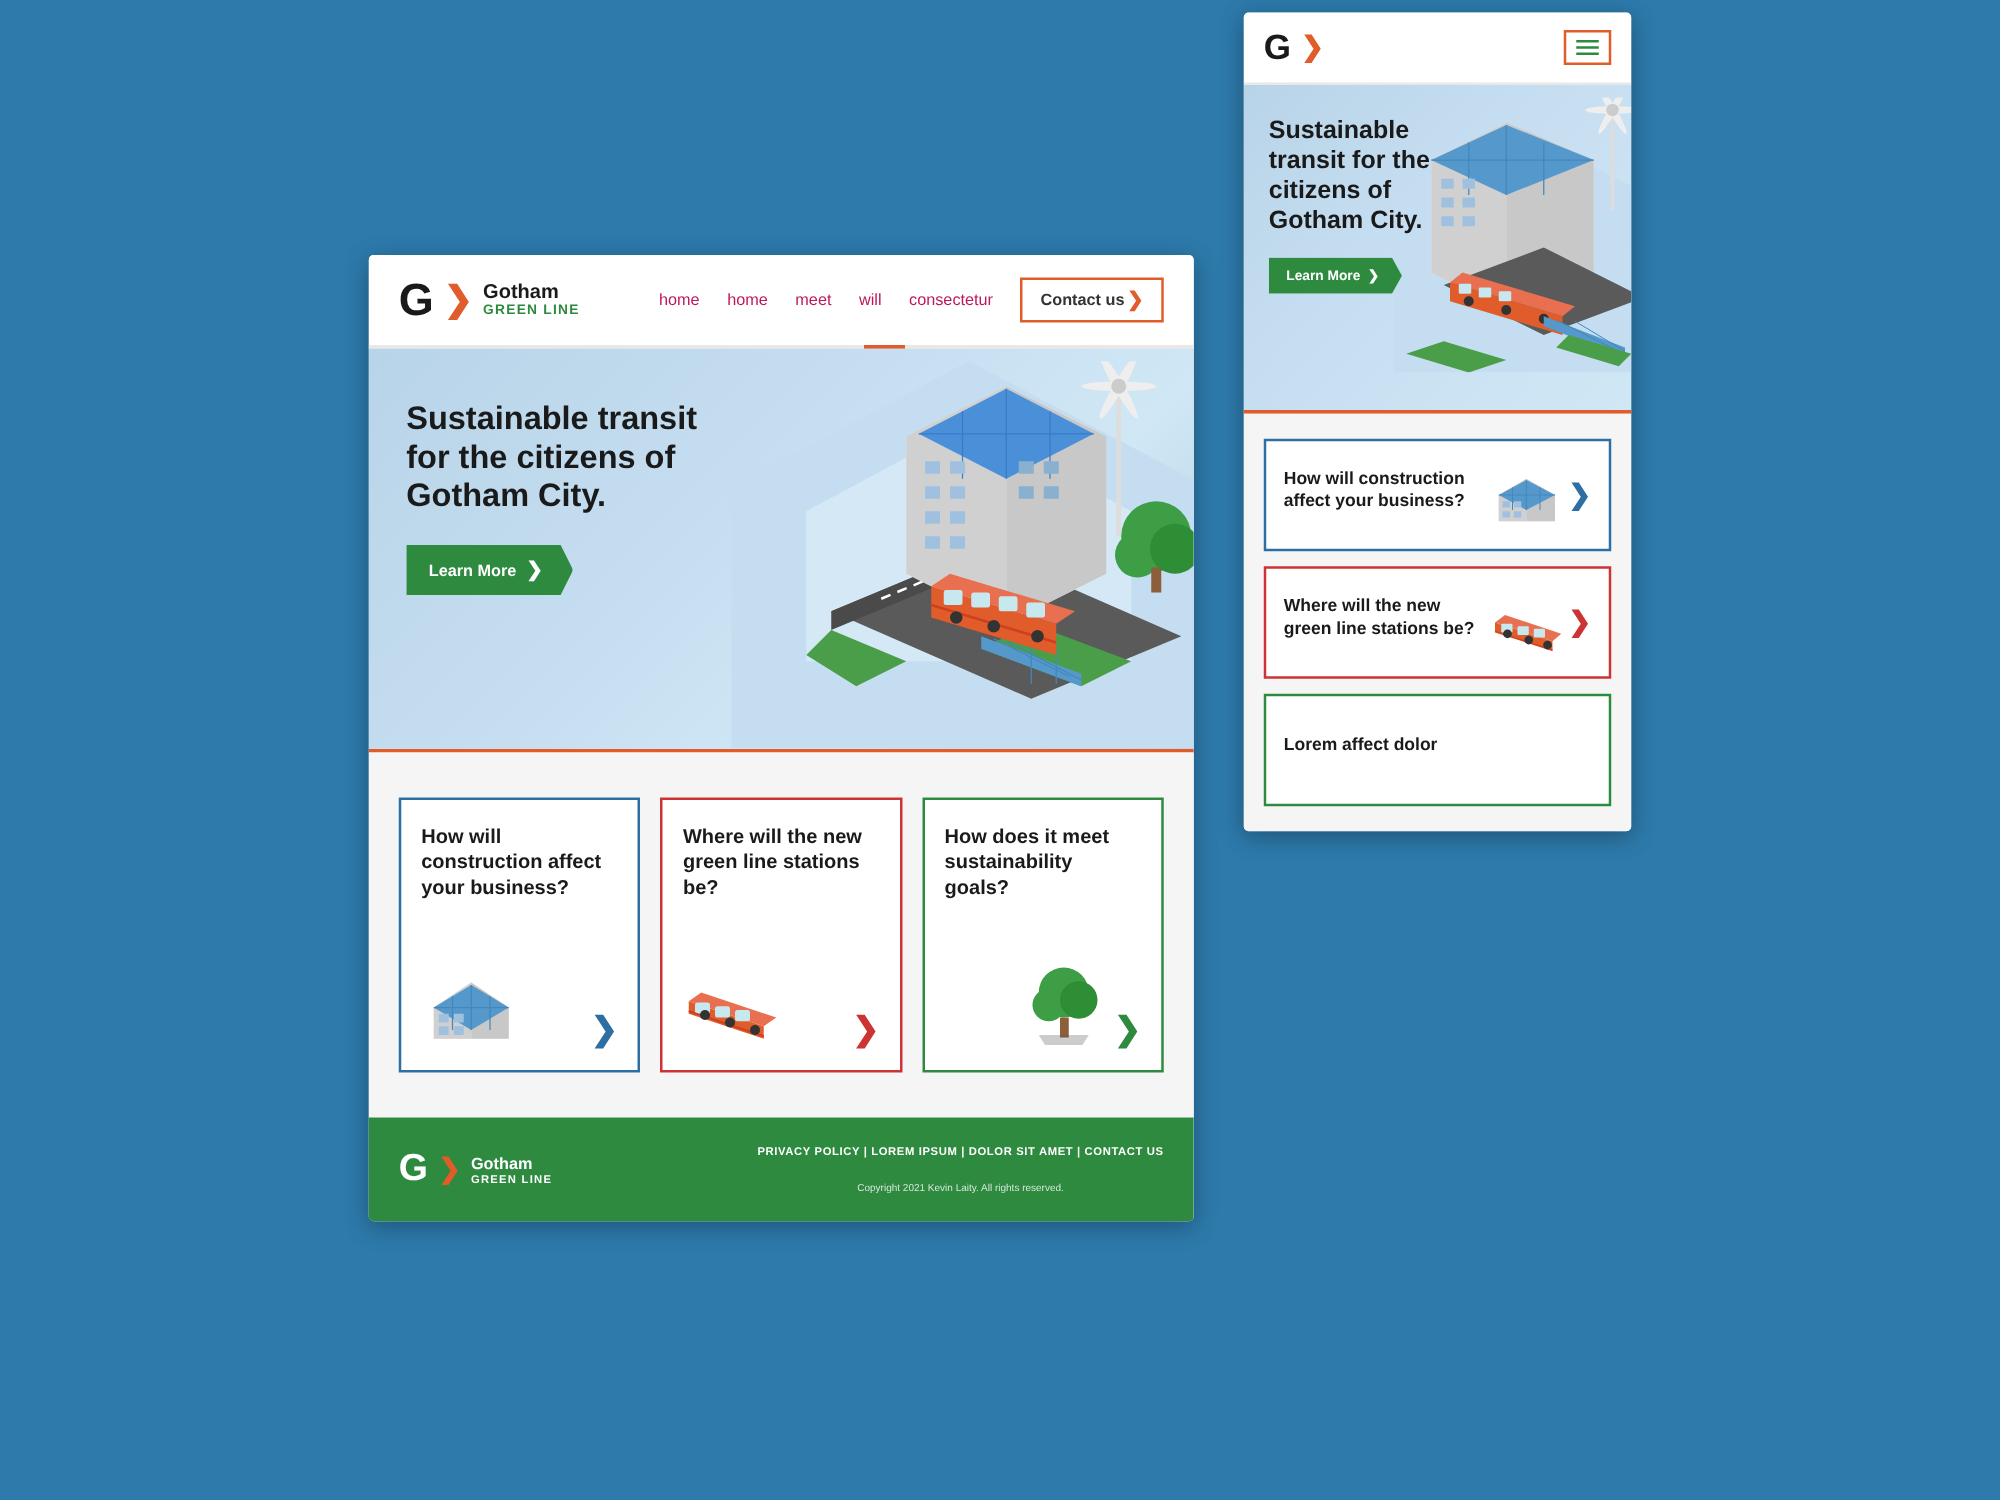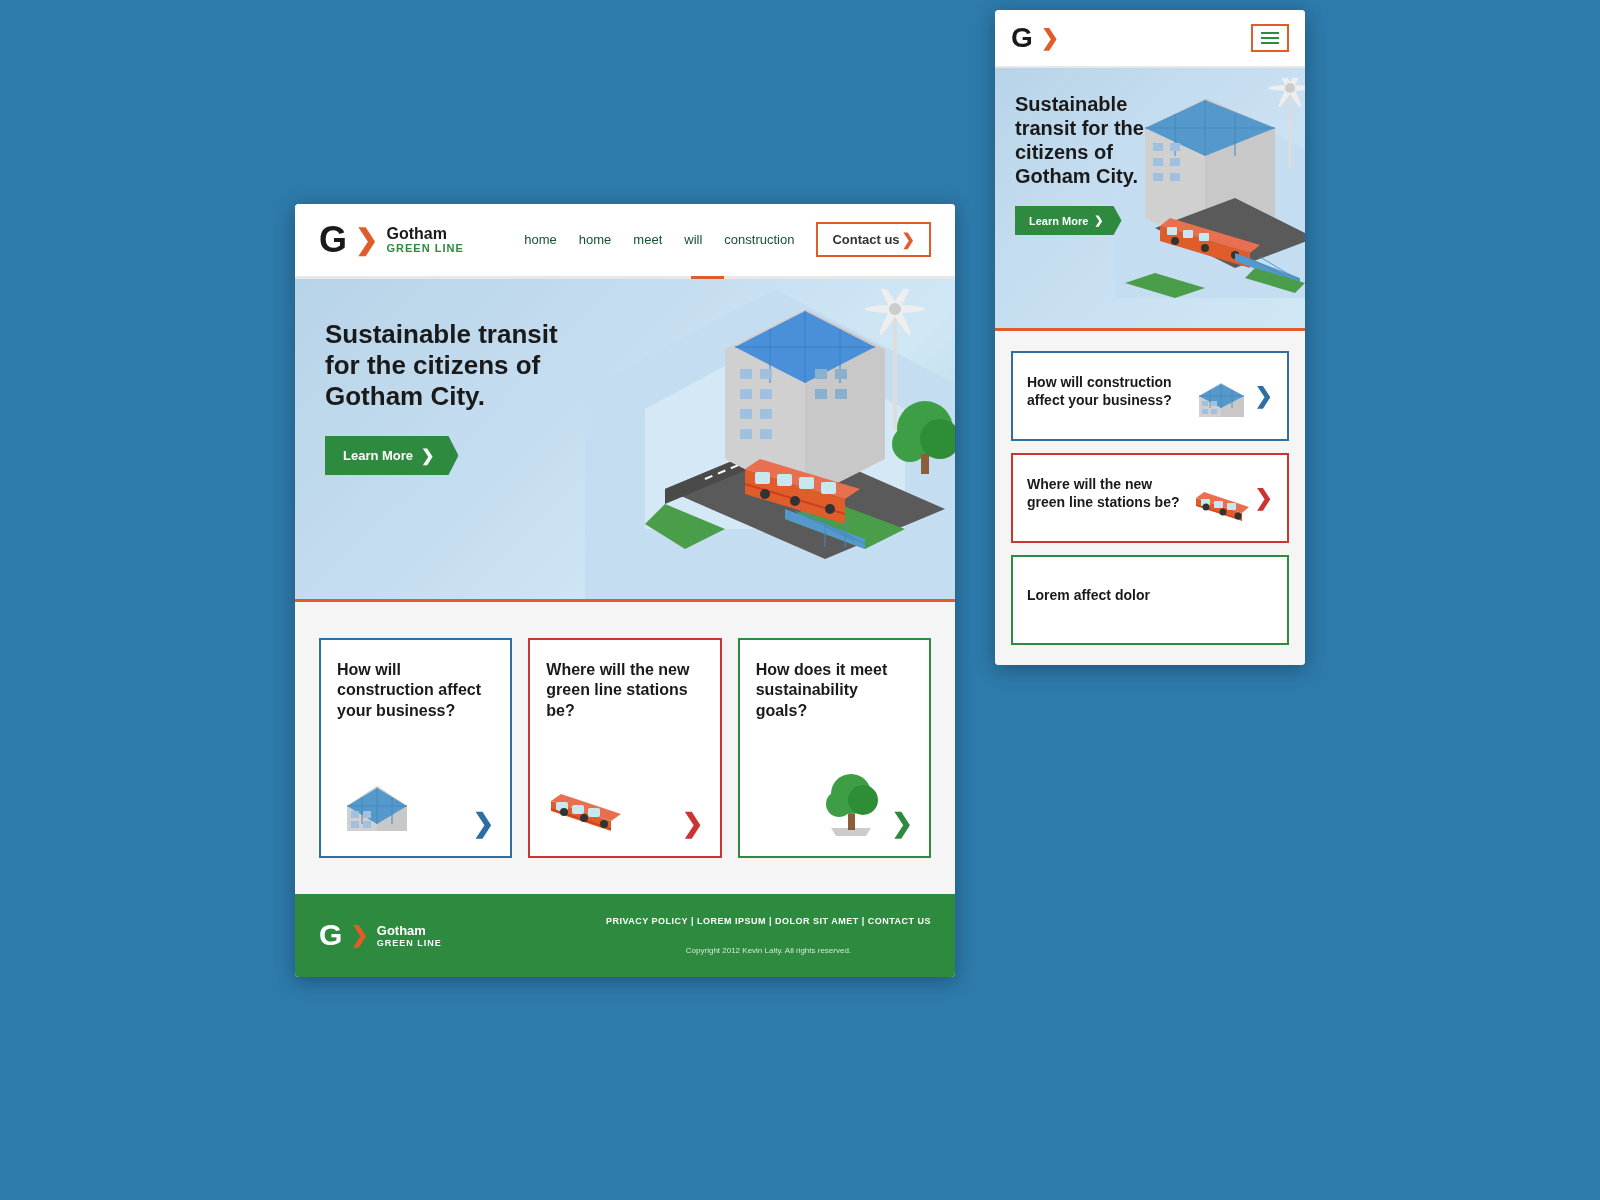--- a/index.html
+++ b/index.html
@@ -77,21 +77,21 @@
       letter-spacing: 1px;
       text-transform: uppercase;
     }
     .nav-links {
       display: flex;
       align-items: center;
       gap: 22px;
     }
     .nav-link {
       font-size: 13px;
-      color: #14532d;
+      color: #be185d;
       text-decoration: none;
       cursor: pointer;
     }
     .nav-contact-btn {
       border: 2px solid #e05c2a;
       padding: 6px 14px;
       font-size: 13px;
       color: #333;
       font-weight: 600;
       cursor: pointer;
@@ -396,21 +396,21 @@
       <div class="logo-text">
         <span class="logo-gotham">Gotham</span>
         <span class="logo-greenline">GREEN LINE</span>
       </div>
     </div>
     <div class="nav-links">
       <a class="nav-link">home</a>
       <a class="nav-link">home</a>
       <a class="nav-link">meet</a>
       <a class="nav-link">will</a>
-      <a class="nav-link">construction</a>
+      <a class="nav-link">consectetur</a>
       <button class="nav-contact-btn">
         <span>Contact us</span>
         <span class="nav-contact-arrow">❯</span>
       </button>
     </div>
   </nav>
 
   <div class="hero">
     <div class="hero-text">
       <h1 class="hero-title">Sustainable transit for the citizens of Gotham City.</h1>
@@ -562,21 +562,21 @@
     <div class="footer-logo-area">
       <span class="footer-logo-g">G</span>
       <span class="footer-logo-arrow">❯</span>
       <div class="footer-logo-text">
         <span class="footer-logo-gotham">Gotham</span>
         <span class="footer-logo-greenline">GREEN LINE</span>
       </div>
     </div>
     <div class="footer-links">
       <div class="footer-links-row">PRIVACY POLICY  |  LOREM IPSUM  |  DOLOR SIT AMET  |  CONTACT US</div>
-      <div class="footer-copy">Copyright 2012 Kevin Laity. All rights reserved.</div>
+      <div class="footer-copy">Copyright 2021 Kevin Laity. All rights reserved.</div>
     </div>
   </footer>
 
 </div>
 
 <div class="mobile-panel">
 
   <nav class="mobile-nav">
     <div class="logo-area">
       <span class="logo-g" style="font-size:28px;">G</span>

